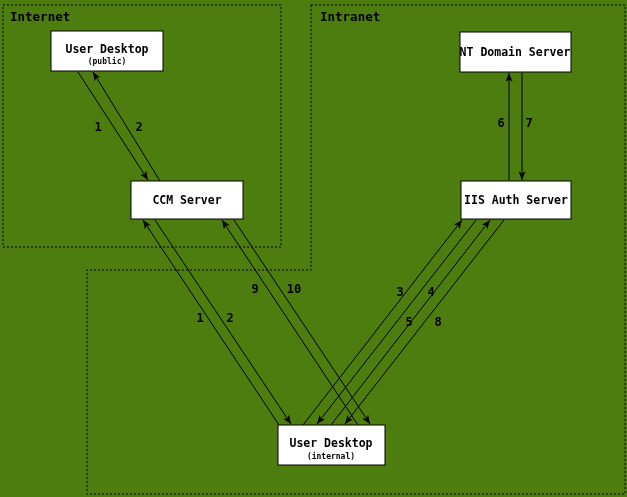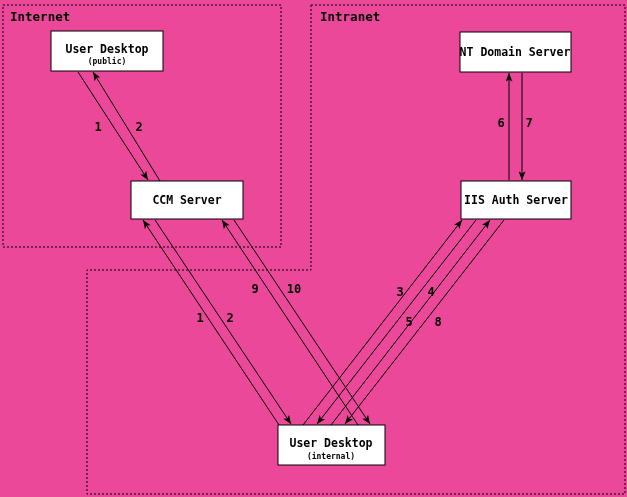--- a/index.html
+++ b/index.html
@@ -1,20 +1,20 @@
 <!DOCTYPE html>
 <html><head>
 <meta charset="utf-8">
 <style>
   html, body { margin: 0; padding: 0; background: #ffffff; }
   .stage {
     position: relative;
     width: 627px;
     height: 497px;
-    background: #ec4899;
+    background: #4d7c0f;
     overflow: hidden;
   }
   svg text {
     font-family: "DejaVu Sans Mono", "Liberation Mono", monospace;
     font-weight: bold;
     fill: #000000;
   }
   .zone   { fill: none; stroke: #000000; stroke-width: 1; stroke-dasharray: 2 2; }
   .edge   { stroke: #000000; stroke-width: 1; fill: none; }
   .node   { fill: #ffffff; stroke: #000000; stroke-width: 1; }

